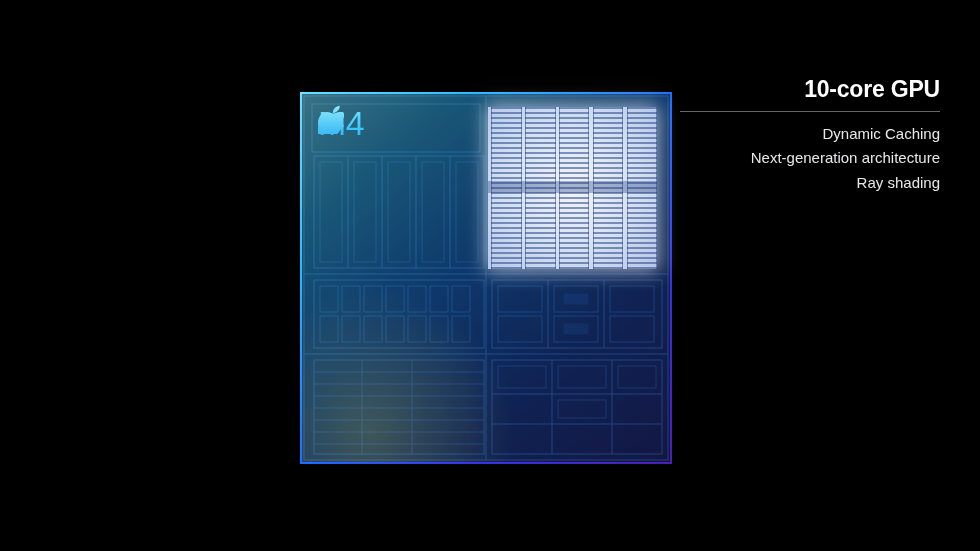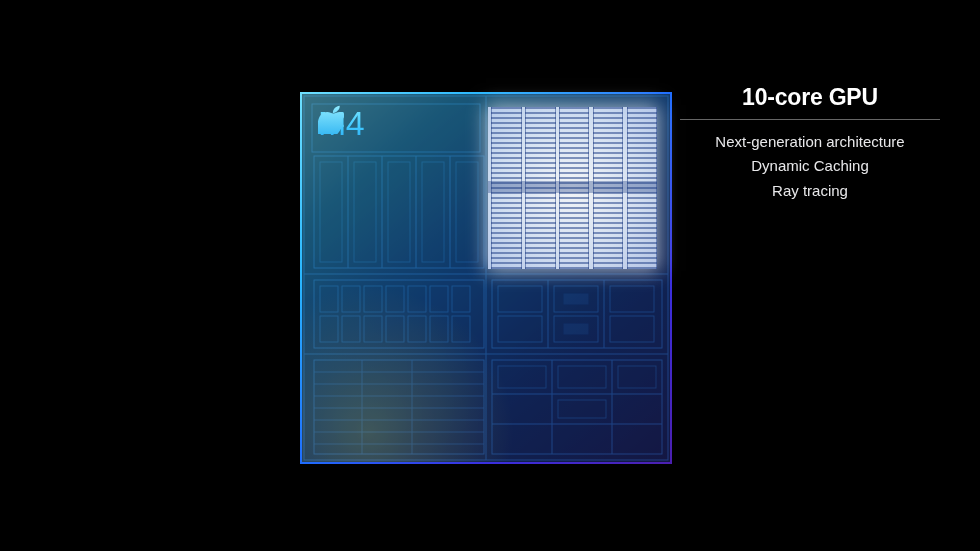--- a/index.html
+++ b/index.html
@@ -111,23 +111,23 @@
     background: linear-gradient(180deg, #7fe7ff 0%, #3fc8ff 60%, #2aa6f0 100%);
     -webkit-background-clip: text;
     background-clip: text;
     color: transparent;
   }
 
   
   .features {
     position: absolute;
     right: 40px;
-    top: 84px;
+    top: 76px;
     width: 260px;
-    text-align: center;
+    text-align: right;
   }
   .features-title {
     font-size: 23px;
     font-weight: 600;
     letter-spacing: -0.2px;
     padding-bottom: 8px;
   }
   .features-divider {
     border: none;
     border-top: 1px solid rgba(255,255,255,0.4);
@@ -269,19 +269,19 @@
         </svg>
         <span class="chip-name">M4</span>
       </div>
     </div>
   </div>
 
   <div class="features">
     <div class="features-title">10-core GPU</div>
     <hr class="features-divider">
     <ul class="features-list">
+      <li>Dynamic Caching</li>
       <li>Next-generation architecture</li>
-      <li>Dynamic Caching</li>
-      <li>Ray tracing</li>
+      <li>Ray shading</li>
     </ul>
   </div>
 
 </div>
 
 </body></html>

